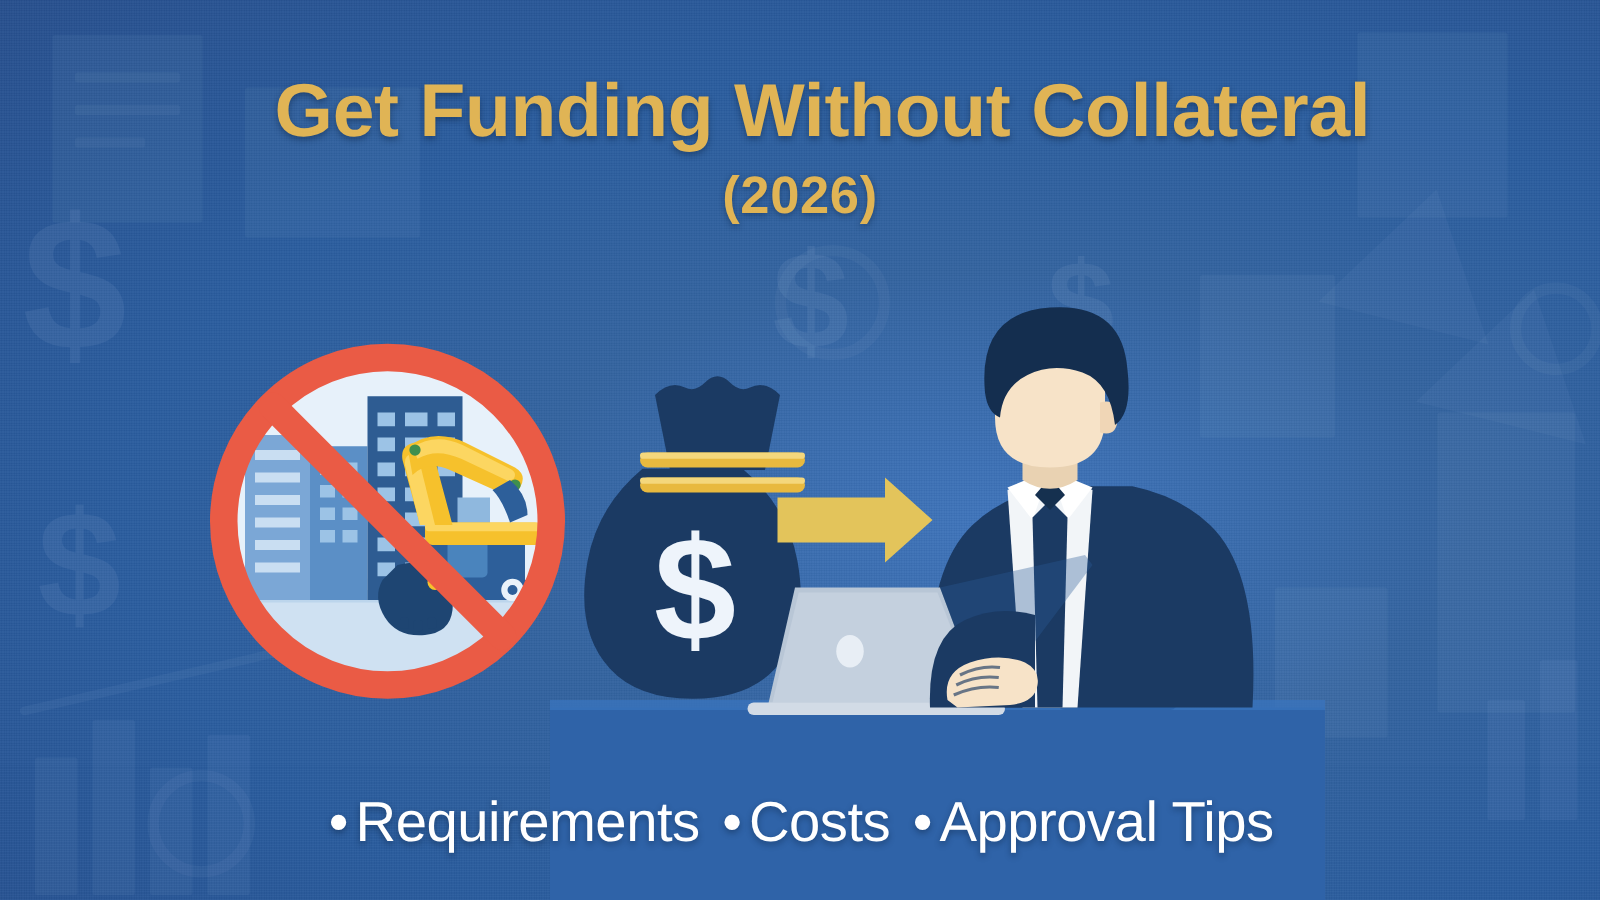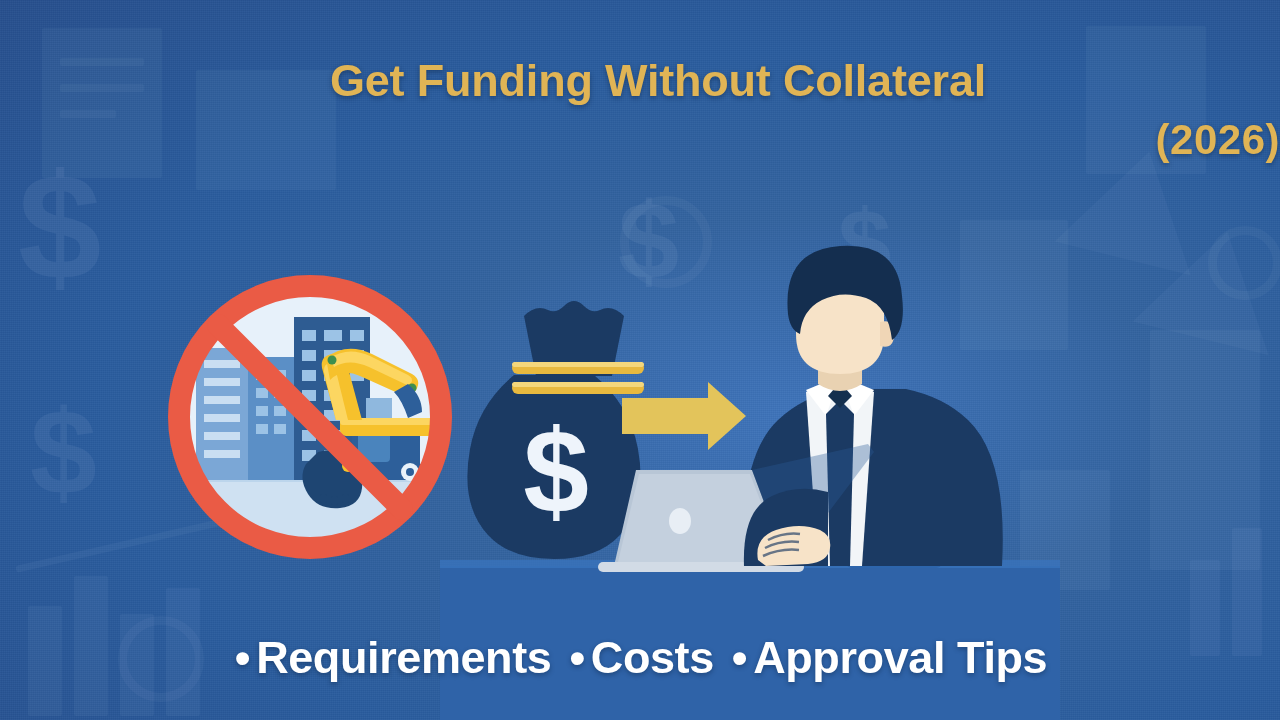--- a/index.html
+++ b/index.html
@@ -45,33 +45,33 @@
   }
 
   
   .headings { position:absolute; left:0; right:0; top:34px; text-align:center; z-index:6; }
   .t-main {
     font-size:47px; font-weight:700; color:#ffffff; letter-spacing:-.2px;
     line-height:1.08; text-shadow:0 2px 5px rgba(10,30,60,.42);
   }
   .t-sub {
     margin-top:23px;
-    font-size:45px; font-weight:700; color:#e0b455; letter-spacing:-.2px;
+    font-size:60px; font-weight:700; color:#e0b455; letter-spacing:-.2px;
     line-height:1.08; text-shadow:0 2px 5px rgba(10,30,60,.42);margin-left:36px;
   }
   .t-year {
     margin-top:12px;
     font-size:42px; font-weight:700; color:#e0b455; letter-spacing:.5px;
-    line-height:1.05; text-shadow:0 2px 5px rgba(10,30,60,.42);text-align:right;
+    line-height:1.05; text-shadow:0 2px 5px rgba(10,30,60,.42);
   }
 
   
   .bullets {
     position:absolute; left:0; right:0; bottom:36px; text-align:center; z-index:6;
-    font-size:45px; font-weight:700; color:#ffffff; letter-spacing:-.4px;
+    font-size:45px; font-weight:400; color:#ffffff; letter-spacing:-.4px;
     text-shadow:0 2px 5px rgba(10,30,60,.42); white-space:nowrap;
   }
   .bullets .dot { display:inline-block; margin:0 6px 0 2px; }
   .bullets .gap { display:inline-block; width:16px; }
 
   
   #art { position:absolute; inset:0; z-index:4; }
 </style>
 </head>
 <body>

